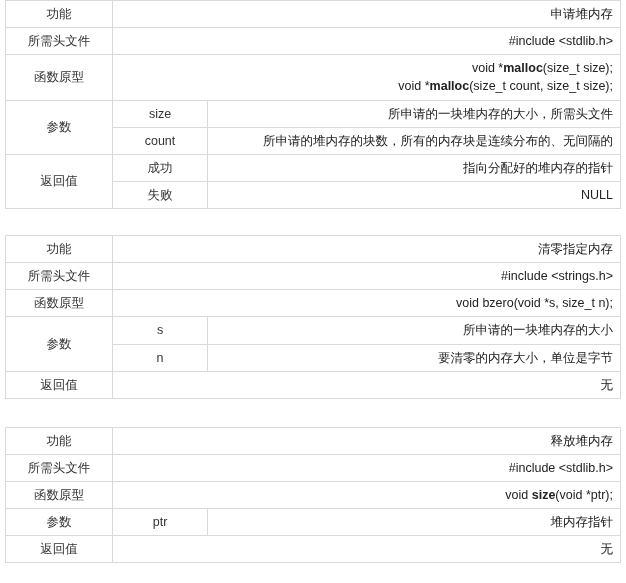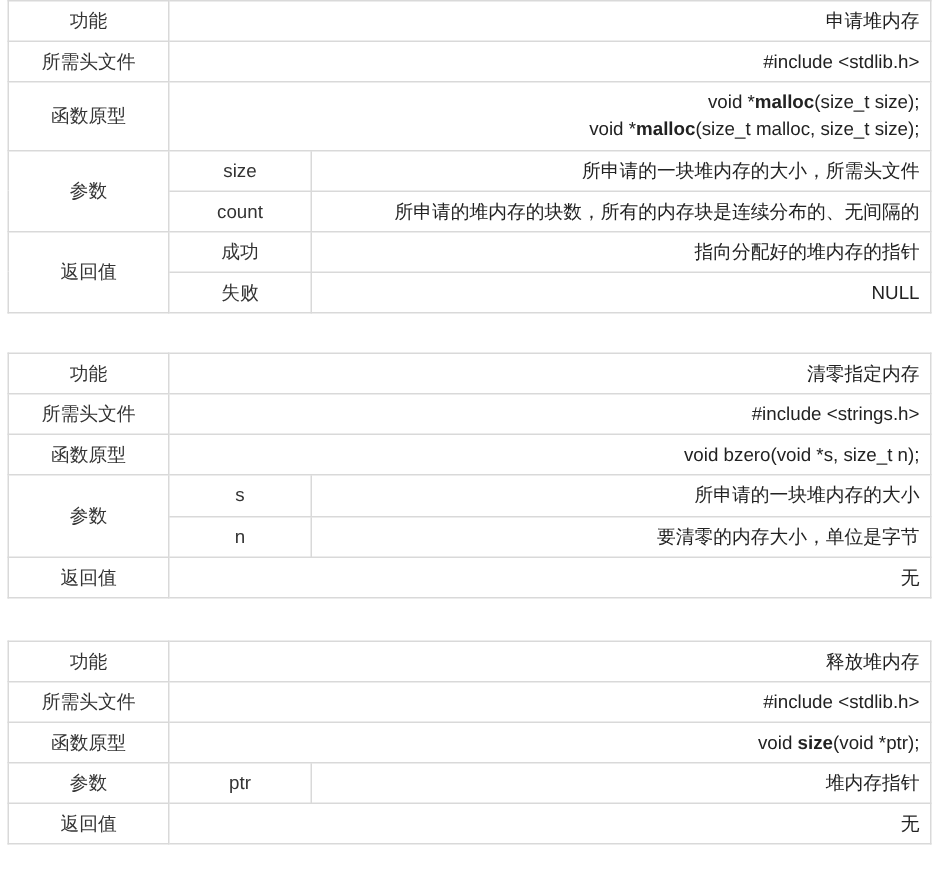--- a/index.html
+++ b/index.html
@@ -71,21 +71,21 @@
         <td class="val" colspan="2">申请堆内存</td>
       </tr>
       <tr>
         <td class="lbl">所需头文件</td>
         <td class="val code" colspan="2">#include &lt;stdlib.h&gt;</td>
       </tr>
       <tr>
         <td class="lbl">函数原型</td>
         <td class="val code" colspan="2">
           <span class="proto-line"><span>void *</span><span class="bold">malloc</span><span>(size_t size);</span></span>
-          <span class="proto-line"><span>void *</span><span class="bold">malloc</span><span>(size_t malloc, size_t size);</span></span>
+          <span class="proto-line"><span>void *</span><span class="bold">malloc</span><span>(size_t count, size_t size);</span></span>
         </td>
       </tr>
       <tr>
         <td class="lbl" rowspan="2">参数</td>
         <td class="sub">size</td>
         <td class="val">所申请的一块堆内存的大小，所需头文件</td>
       </tr>
       <tr>
         <td class="sub">count</td>
         <td class="val">所申请的堆内存的块数，所有的内存块是连续分布的、无间隔的</td>

